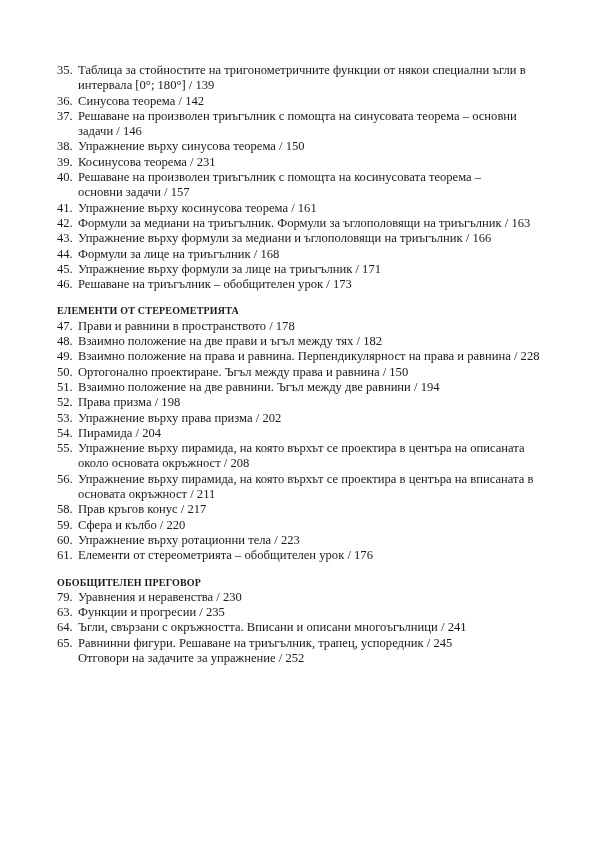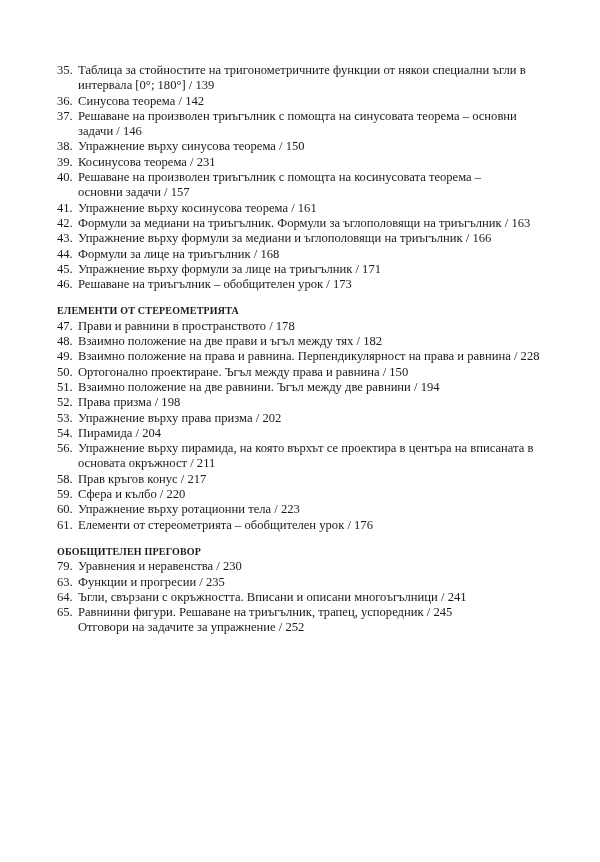--- a/index.html
+++ b/index.html
@@ -143,20 +143,24 @@
       </div>
       <div class="item">
         <span class="num">53.</span>
         <span class="txt">Упражнение върху права призма / <span class="pg">202</span></span>
       </div>
       <div class="item">
         <span class="num">54.</span>
         <span class="txt">Пирамида / <span class="pg">204</span></span>
       </div>
       <div class="item">
+        <span class="num">55.</span>
+        <span class="txt">Упражнение върху пирамида, на която върхът се проектира в центъра на описаната<br>около основата окръжност / <span class="pg">208</span></span>
+      </div>
+      <div class="item">
         <span class="num">56.</span>
         <span class="txt">Упражнение върху пирамида, на която върхът се проектира в центъра на вписаната в<br>основата окръжност / <span class="pg">211</span></span>
       </div>
       <div class="item">
         <span class="num">58.</span>
         <span class="txt">Прав кръгов конус / <span class="pg">217</span></span>
       </div>
       <div class="item">
         <span class="num">59.</span>
         <span class="txt">Сфера и кълбо / <span class="pg">220</span></span>

